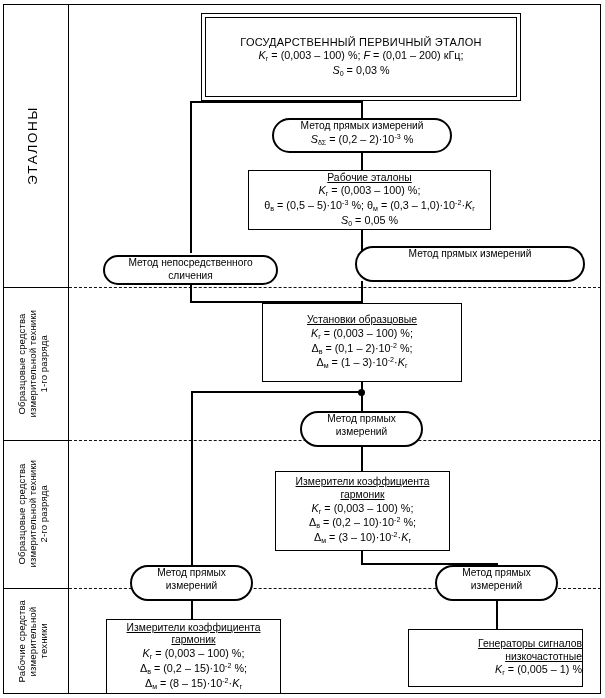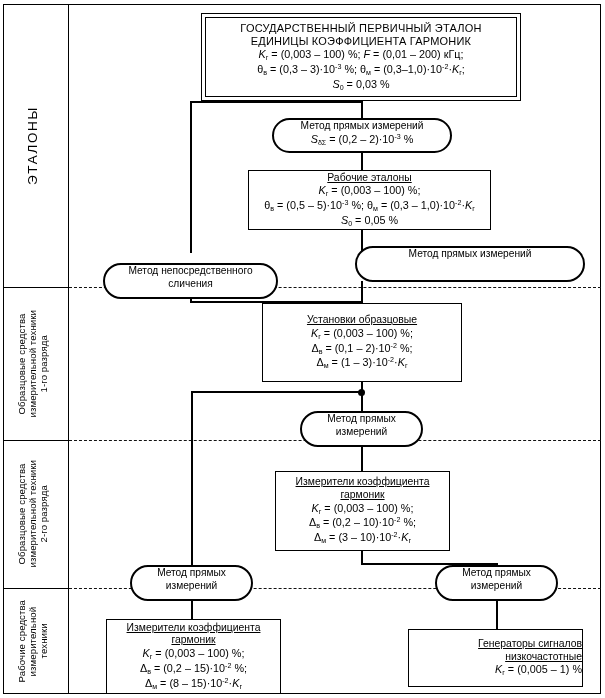--- a/index.html
+++ b/index.html
@@ -121,39 +121,37 @@
 
   <div class="ln lnv" style="left:361px;top:551px;height:14px;"></div>
   <div class="ln lnh" style="left:361px;top:563px;width:137px;"></div>
   <div class="ln lnv" style="left:496px;top:563px;height:11px;"></div>
 
   <div class="ln lnv" style="left:191px;top:601px;height:18px;"></div>
   <div class="ln lnv" style="left:496px;top:601px;height:28px;"></div>
 
   <div class="box double" style="left:201px;top:13px;width:320px;height:88px;">
     <span class="t title-caps">ГОСУДАРСТВЕННЫЙ ПЕРВИЧНЫЙ ЭТАЛОН</span>
-    <span class="t title-caps">ЕДИНИЦЫ КОЭФФИЦИЕНТА ГАРМОНИК</span>
     <span class="t f"><i class="it">K</i><sub>г</sub><span> = (0,003 – 100) %; </span><i class="it">F</i><span> = (0,01 – 200) кГц;</span></span>
-    <span class="t f"><span>θ</span><sub>в</sub><span> = (0,3 – 3)·10</span><sup>-3</sup><span> %; </span><span>θ</span><sub>м</sub><span> = (0,3–1,0)·10</span><sup>-2</sup><span>·</span><i class="it">K</i><sub>г</sub><span>;</span></span>
     <span class="t f"><i class="it">S</i><sub>0</sub><span> = 0,03 %</span></span>
   </div>
 
   <div class="oval" style="left:272px;top:118px;width:180px;height:35px;">
     <span class="t ov">Метод прямых измерений</span>
     <span class="t f"><i class="it">S</i><sub>δΣ</sub><span> = (0,2 – 2)·10</span><sup>-3</sup><span> %</span></span>
   </div>
 
   <div class="box" style="left:248px;top:170px;width:243px;height:60px;">
     <span class="t title">Рабочие эталоны</span>
     <span class="t f"><i class="it">K</i><sub>г</sub><span> = (0,003 – 100) %;</span></span>
     <span class="t f"><span>θ</span><sub>в</sub><span> = (0,5 – 5)·10</span><sup>-3</sup><span> %; </span><span>θ</span><sub>м</sub><span> = (0,3 – 1,0)·10</span><sup>-2</sup><span>·</span><i class="it">K</i><sub>г</sub></span>
     <span class="t f"><i class="it">S</i><sub>0</sub><span> = 0,05 %</span></span>
   </div>
 
-  <div class="oval" style="left:103px;top:263px;width:175px;height:36px;">
+  <div class="oval" style="left:103px;top:255px;width:175px;height:30px;">
     <span class="t ov">Метод непосредственного</span>
     <span class="t ov">сличения</span>
   </div>
 
   <div class="oval" style="left:355px;top:246px;width:230px;height:36px;">
     <span class="t ov">Метод прямых измерений</span>
   </div>
 
   <div class="box" style="left:262px;top:303px;width:200px;height:79px;">
     <span class="t title">Установки образцовые</span>

